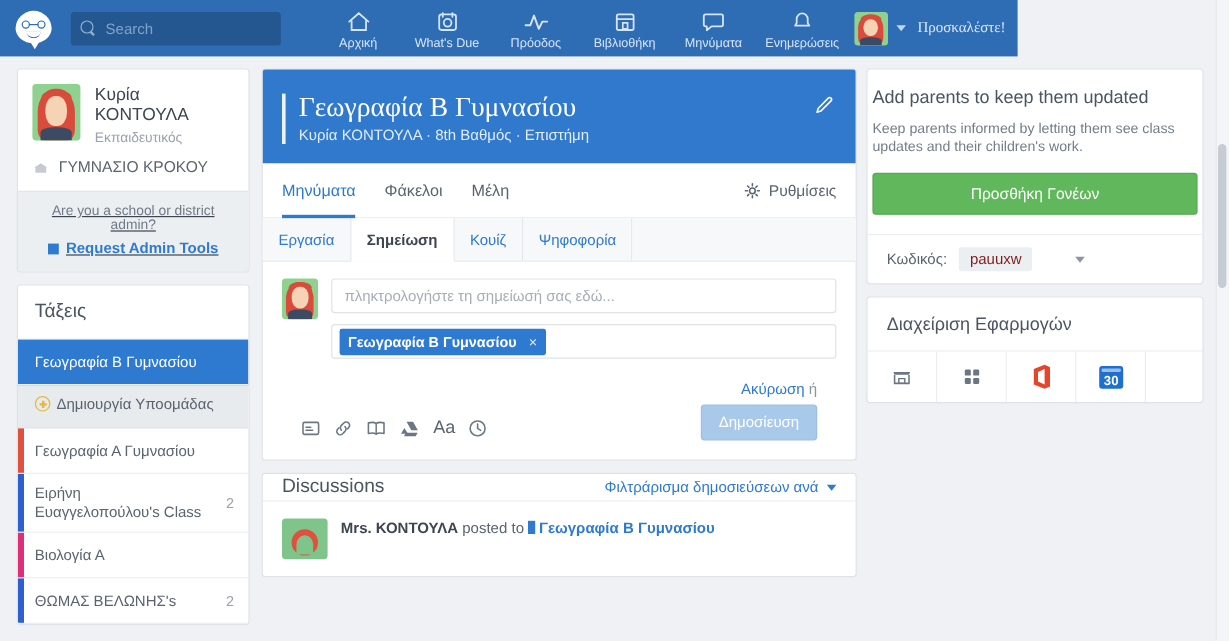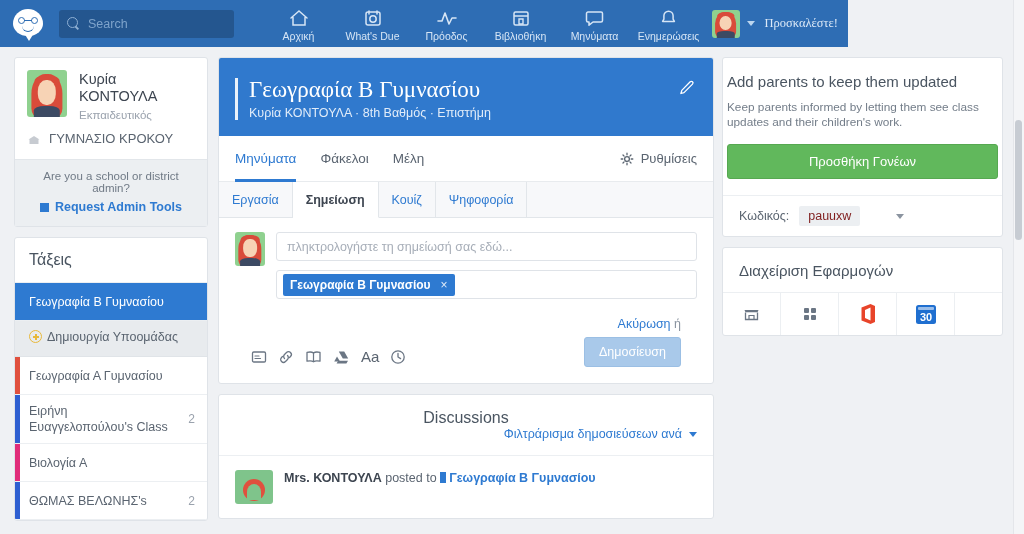--- a/index.html
+++ b/index.html
@@ -98,21 +98,21 @@
   }
   .profile-card { }
   .profile-top { display: flex; padding: 12px 12px 10px 12px; }
   .profile-avatar { width: 40px; height: 47px; background: #8fd18f; border-radius: 3px; position:relative; overflow:hidden; flex:0 0 auto;}
   .profile-meta { margin-left: 12px; padding-top:1px;}
   .profile-name { font-size: 14.5px; color: #3d4550; line-height: 17px; }
   .profile-role { font-size: 11.5px; color: #9aa2ad; margin-top: 4px; }
   .school-row { display: flex; padding: 0 12px 12px 12px; align-items: flex-start; }
   .school-ico { width: 14px; height: 14px; flex:0 0 auto; margin-right: 8px; margin-top:2px; opacity: .55; }
   .school-name { font-size: 13px; color: #5a6470; line-height: 16px; }
-  .admin-box { background: #eceff2; border-top: 1px solid #e2e6ea; padding: 10px 12px 12px; text-align:center; }
+  .admin-box { background: #eceff2; border-top: 1px solid #e2e6ea; padding: 10px 12px 12px; text-align:center;text-decoration:underline; }
   .admin-q { font-size: 11.5px; color: #707a86; }
   .admin-link { display:flex; align-items:center; justify-content:center; margin-top: 6px; cursor:pointer;}
   .admin-sq { width: 9px; height: 9px; background: #2e7ad1; margin-right: 6px; }
   .admin-link span { color: #2e7ad1; font-size: 12.5px; font-weight: bold; }
 
   .classes-card { padding-bottom: 0; overflow: hidden;}
   .classes-title { font-size: 16px; color: #4a5561; padding: 13px 14px 13px; border-bottom: 1px solid #eceff2;}
   .class-item {
     display:flex; align-items:center; position: relative; min-height: 38px;
     padding: 8px 12px 8px 14px; border-bottom: 1px solid #eceff2; cursor: pointer;
@@ -182,21 +182,21 @@
   .tool-icons { display:flex; align-items:center; gap: 11px; padding-bottom: 2px; }
   .tool-icons > span { cursor:pointer; display:flex; align-items:center; }
   .comp-actions { margin-left:auto; text-align:right; }
   .cancel-line { font-size: 12.5px; color: #2e7ad1; margin-bottom: 6px; }
   .cancel-line .or { color: #8b94a0; }
   .post-btn {
     background: #a9c9ea; color: #ffffff; border: 1px solid #9bbfe4; border-radius: 3px;
     font-size: 12.5px; padding: 7px 14px; font-family: inherit; cursor: default;
   }
 
-  .discussions-head { display:flex; align-items:center; padding: 14px 16px; border-bottom: 1px solid #eceff2; flex-direction: column;}
+  .discussions-head { display:flex; align-items:center; padding: 2px 16px; border-bottom: 1px solid #eceff2;}
   .discussions-head .t { font-size: 16px; color: #4a5561; }
   .filter-link { margin-left:auto; color:#2e7ad1; font-size:12.5px; display:flex; align-items:center; cursor:pointer;}
   .filter-link .cv { margin-left: 7px; width:0;height:0;border-left:4px solid transparent;border-right:4px solid transparent;border-top:5px solid #2e7ad1; }
 
   .post-row { display:flex; padding: 14px 16px 14px 16px; }
   .post-avatar { width: 38px; height: 34px; background: #7fc48b; border-radius: 3px; position:relative; overflow:hidden; flex:0 0 auto;}
   .post-avatar .circ { position:absolute; top:9px; left:50%; transform:translateX(-50%); width:22px;height:22px;background:#e0503e;border-radius:50%; }
   .post-avatar .circ2 { position:absolute; top:14px; left:50%; transform:translateX(-50%); width:14px;height:16px;background:#7fc48b;border-radius:50% 50% 0 0; }
   .post-meta { margin-left: 11px; font-size: 12.5px; color: #5a6470; padding-top:1px;}
   .post-meta b { color: #3d4550; }

